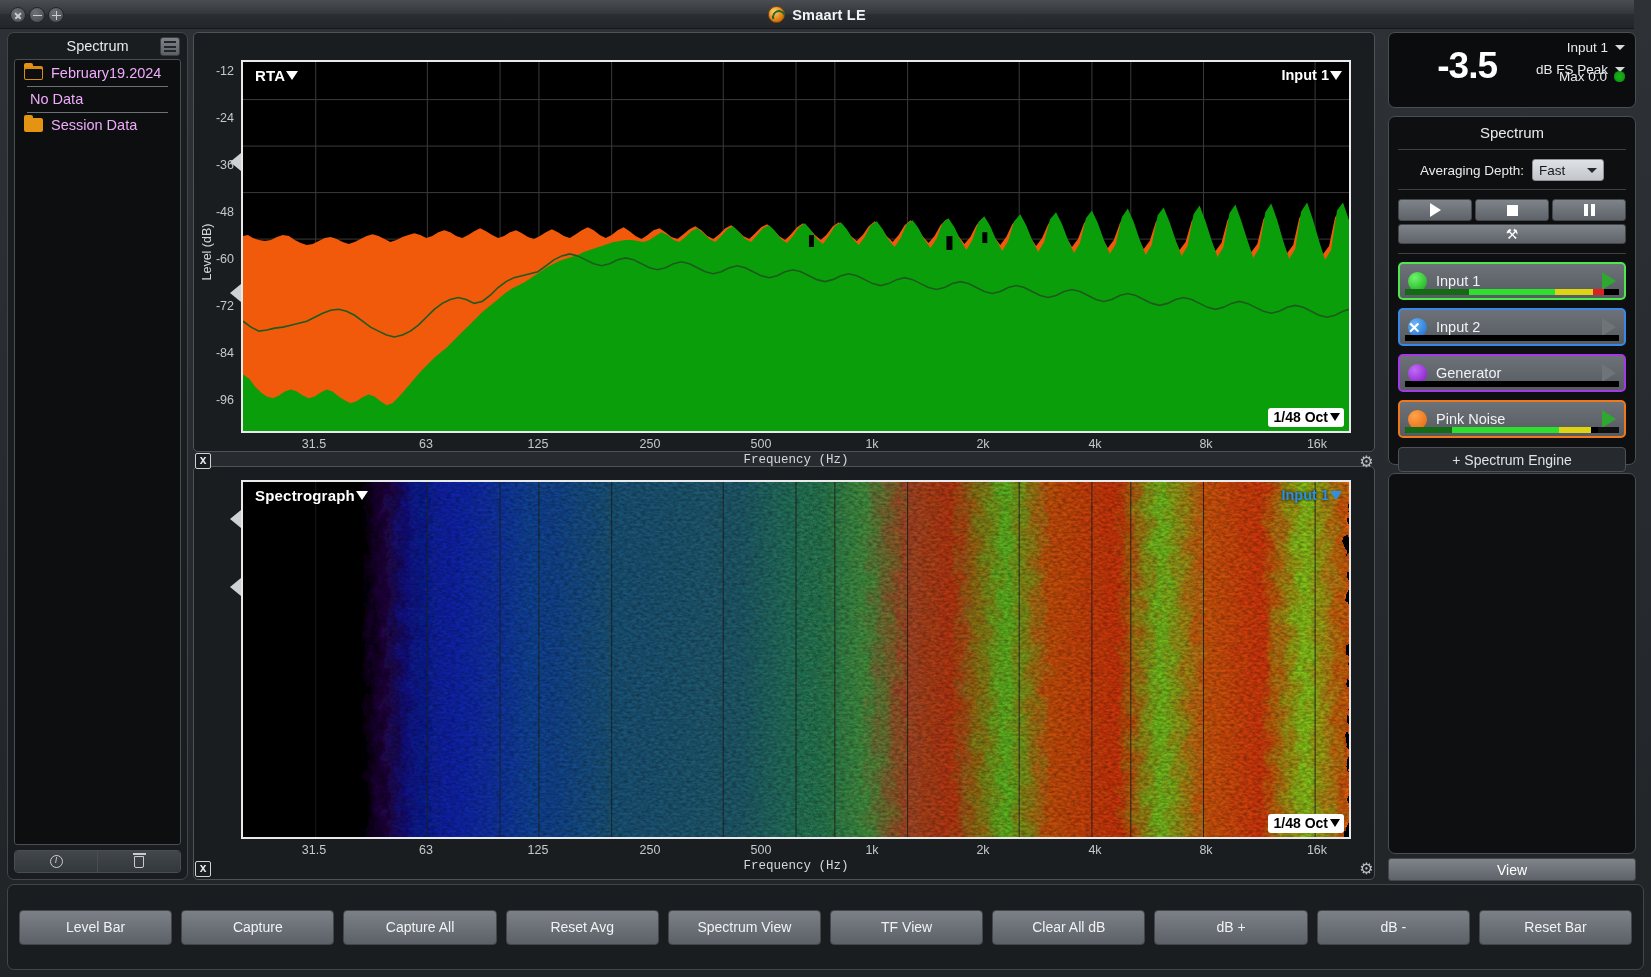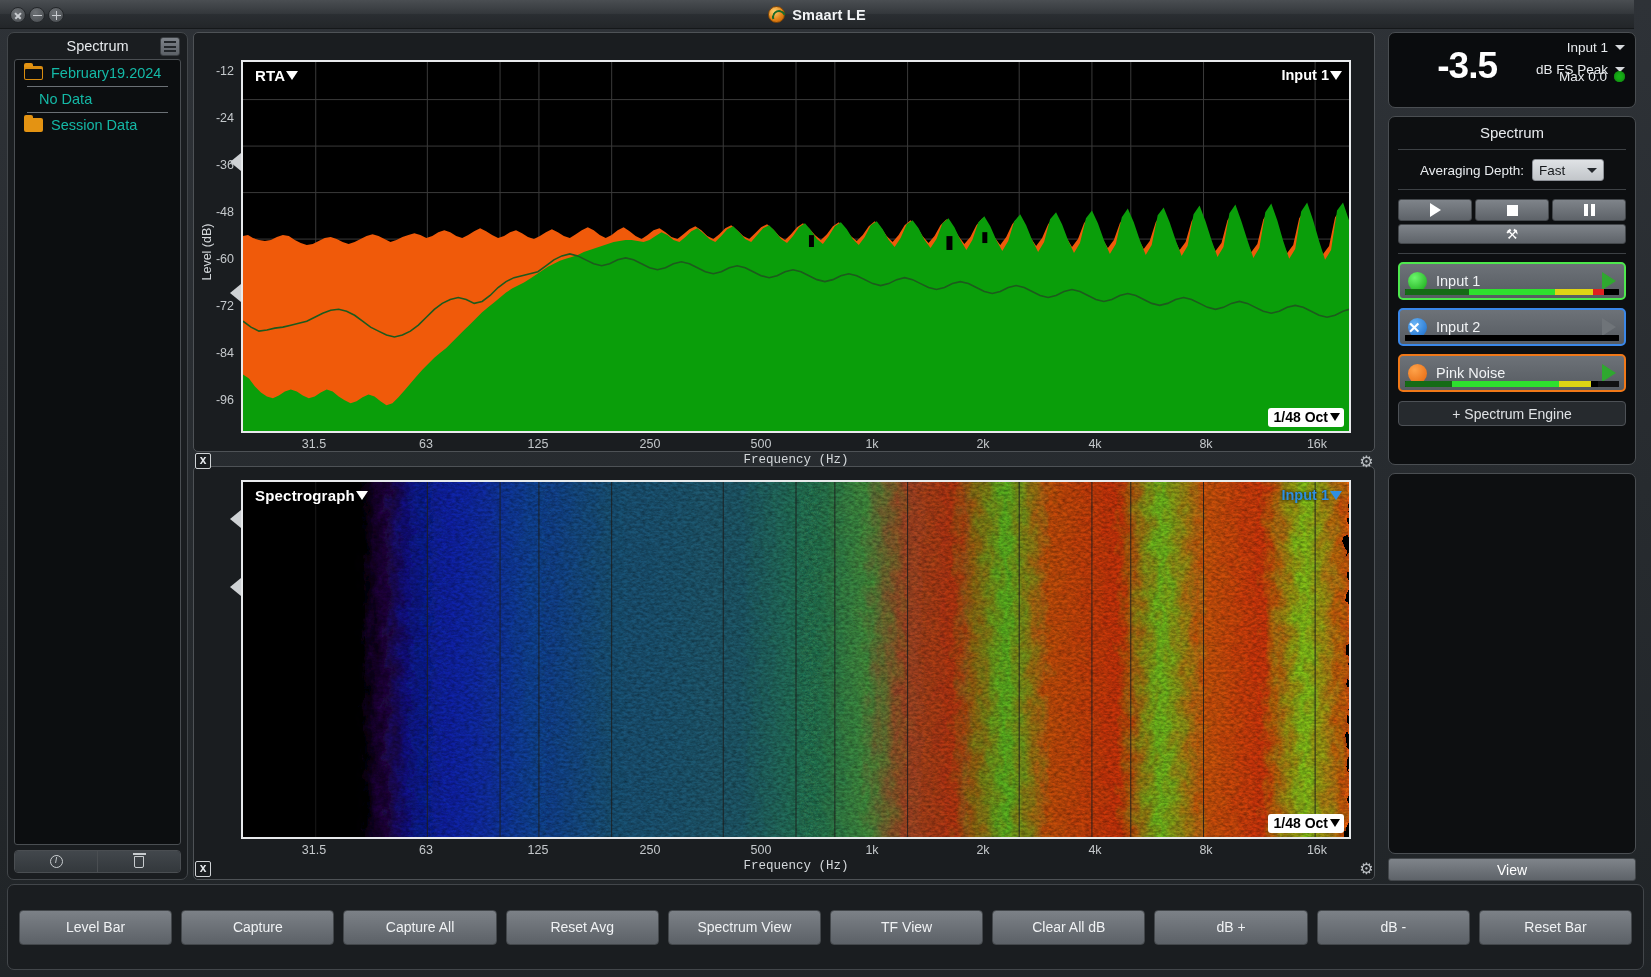--- a/index.html
+++ b/index.html
@@ -69,39 +69,39 @@
     border:1px solid #3b3f43; border-radius:3px;
     display:flex; flex-direction:column; justify-content:center; align-items:center; gap:2.5px;
   }
   #sb-menu-btn i { display:block; width:12px; height:2px; background:#22262a; }
   #sb-list {
     margin:0 6px; border:1px solid #4a4e52; border-radius:3px;
     background:#0c0e10; flex:1 1 auto; overflow:hidden;
   }
   .sb-row {
     height:26px; display:flex; align-items:center; gap:8px; padding-left:9px;
-    color:#14b8a6; font-size:14.5px; position:relative;
+    color:#f0abfc; font-size:14.5px; position:relative;
   }
   .sb-row + .sb-row::before {
     content:""; position:absolute; left:12px; right:12px; top:0; height:1px; background:#6b7075;
   }
   .folder-ico {
     width:19px; height:14px; position:relative; flex:0 0 auto;
     background:#e49312; border-radius:1px 2px 2px 2px;
   }
   .folder-ico::before {
     content:""; position:absolute; left:0; top:-3px; width:9px; height:4px;
     background:#e49312; border-radius:2px 2px 0 0;
   }
   .folder-ico.open { background:#d98c10; }
   .folder-ico.open::after {
     content:""; position:absolute; left:1px; top:3px; width:17px; height:10px;
     background:#0c0e10; border-radius:1px;
   }
-  .sb-row.indented { padding-left:24px; }
+  .sb-row.indented { padding-left:15px; }
   #sb-footer {
     display:flex; margin:5px 6px 6px; height:23px;
     border:1px solid #4a4e52; border-radius:4px; overflow:hidden; flex:0 0 auto;
   }
   .sb-fbtn {
     flex:1; background:linear-gradient(180deg,#42474c,#33383c);
     display:flex; align-items:center; justify-content:center;
     color:#c8cccf; font-size:13px;
   }
   .sb-fbtn + .sb-fbtn { border-left:1px solid #4a4e52; }
@@ -701,20 +701,31 @@
         <span class="name">Input 2</span>
         <span class="run off"></span>
         <span class="bar">
           <i style="width:30%;background:#000"></i>
             <i style="width:40%;background:#000"></i>
             <i style="width:18%;background:#000"></i>
             <i style="width:12%;background:#000"></i>
         </span>
       </div>
 
+      <div class="engine" style="border-color:#a23ae8">
+        <span class="dot" style="background:radial-gradient(circle at 35% 30%,#c06cf5,#8215c8)"></span>
+        <span class="name">Generator</span>
+        <span class="run off"></span>
+        <span class="bar">
+          <i style="width:30%;background:#000"></i>
+            <i style="width:40%;background:#000"></i>
+            <i style="width:18%;background:#000"></i>
+            <i style="width:12%;background:#000"></i>
+        </span>
+      </div>
 
       <div class="engine" style="border-color:#f07818">
         <span class="dot" style="background:radial-gradient(circle at 35% 30%,#ffa34a,#e4640c)"></span>
         <span class="name">Pink Noise</span>
         <span class="run"></span>
         <span class="bar">
           <i style="width:22%;background:#156b15"></i>
             <i style="width:50%;background:#2ee02e"></i>
             <i style="width:15%;background:#ded414"></i>
             <i style="width:3%;background:#000"></i>

